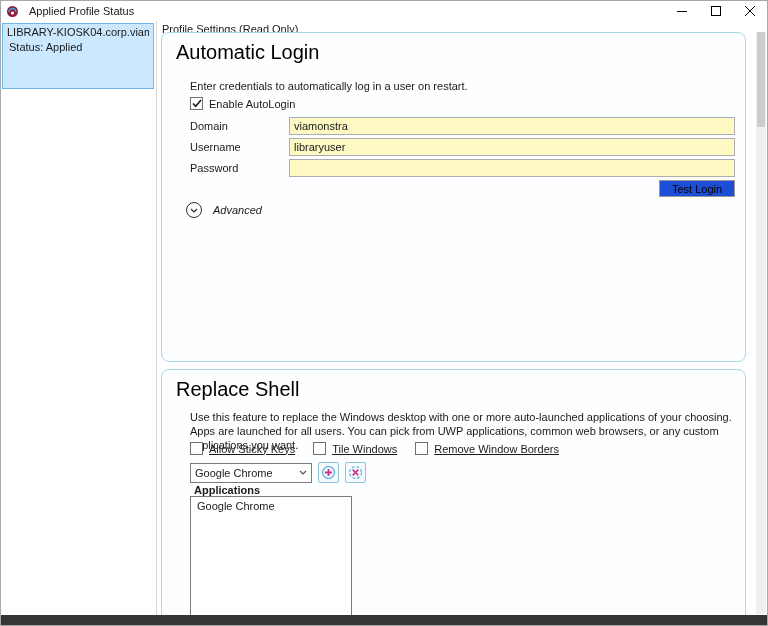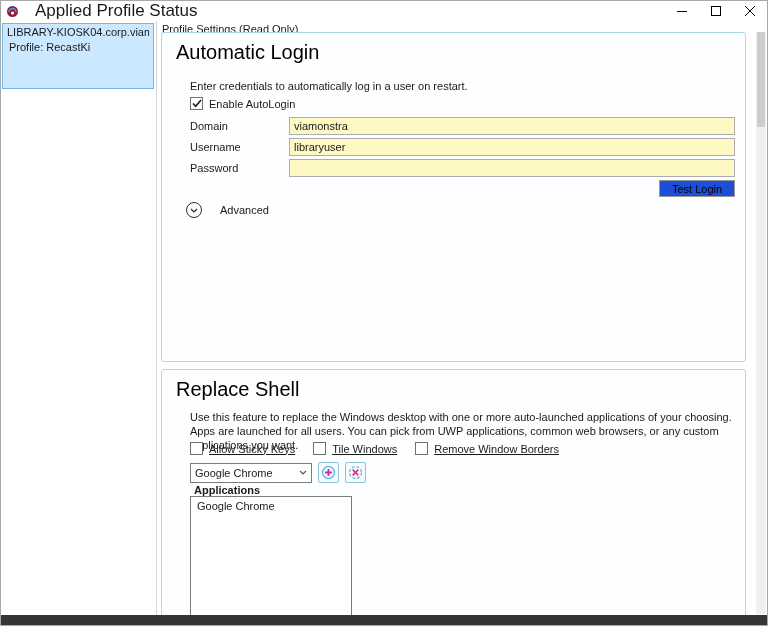--- a/index.html
+++ b/index.html
@@ -16,21 +16,21 @@
     position: absolute; inset: 0;
     border: 1px solid #a8a8a8;
     background: #fff;
   }
   
   .titlebar {
     position: absolute; top: 0; left: 0; right: 0; height: 20px;
     background: #fff; display: flex; align-items: center;
   }
   .app-icon { width: 13px; height: 13px; margin-left: 5px; flex: 0 0 auto; }
-  .title-text { margin-left: 16px; font-size: 17px; white-space: nowrap; }
+  .title-text { margin-left: 10px; font-size: 11px; white-space: nowrap; }
   .win-controls { margin-left: auto; display: flex; height: 100%; }
   .win-btn {
     width: 34px; height: 100%; display: flex; align-items: center; justify-content: center;
     background: #fff; border: none; cursor: default;
   }
   
   .sidebar {
     position: absolute; top: 20px; left: 0; width: 156px; bottom: 10px;
     background: #fff; border-right: 1px solid #d6d6d6;
   }
@@ -43,21 +43,21 @@
   .sidebar-item .line { display: block; white-space: nowrap; overflow: hidden; }
   .sidebar-item .sub { padding-left: 2px; }
   
   .main {
     position: absolute; top: 20px; left: 157px; right: 0; bottom: 10px;
     background: #fff; overflow: hidden;
   }
   .main-header { position: absolute; top: 2px; left: 4px; white-space: nowrap; }
   .section {
     position: absolute; left: 3px; width: 585px;
-    background: #fdfeff; border: 1px solid #abd9ea; border-radius: 3px;
+    background: #fdfeff; border: 1px solid #abd9ea; border-radius: 8px;
   }
   .section-auto { top: 11px; height: 330px; }
   .section-shell { top: 348px; height: 280px; }
   .section-title {
     position: absolute; left: 14px; top: 8px;
     font-size: 20px; font-weight: 400; color: #000; white-space: nowrap;
   }
   .section-desc { position: absolute; left: 28px; line-height: 14px; }
   .desc-auto { top: 46px; }
   .desc-shell { top: 40px; width: 548px; }
@@ -78,21 +78,21 @@
     padding: 1px 4px; color: #1a1a1a;
   }
   .row-domain { top: 84px; }
   .row-username { top: 105px; }
   .row-password { top: 126px; }
   .btn-test {
     position: absolute; right: 10px; top: 147px; width: 76px; height: 17px;
     background: #1d4ed8; border: 1px solid #979797; font-family: inherit; font-size: 11px;
     display: flex; align-items: center; justify-content: center; cursor: default;
   }
-  .advanced { position: absolute; left: 24px; top: 169px; display: flex; align-items: center; gap: 18px; }
+  .advanced { position: absolute; left: 24px; top: 169px; display: flex; align-items: center; gap: 11px; font-style: italic; }
   .adv-circle {
     width: 16px; height: 16px; border: 1px solid #2b2b2b; border-radius: 50%;
     display: flex; align-items: center; justify-content: center;
   }
   
   .combo-row { position: absolute; left: 28px; top: 92px; display: flex; align-items: center; gap: 6px; }
   .combo {
     width: 122px; height: 20px; border: 1px solid #7a7a7a; background: #fff;
     display: flex; align-items: center; padding: 0 4px; cursor: default;
   }
@@ -143,21 +143,21 @@
         <svg width="10" height="10" viewBox="0 0 10 10">
             <path d="M0 0 L10 10 M10 0 L0 10" stroke="#000" stroke-width="1"></path>
           </svg>
       </button>
     </div>
   </div>
 
   <div class="sidebar">
     <div class="sidebar-item">
       <span class="line">LIBRARY-KIOSK04.corp.viamonstra.c</span>
-      <span class="line sub">Profile: RecastKi</span>
+      <span class="line sub">Status: Applied</span>
     </div>
   </div>
 
   <div class="main">
     <div class="main-header">Profile Settings (Read Only)</div>
 
     <div class="section section-auto">
       <div class="section-title">Automatic Login</div>
       <div class="section-desc desc-auto">Enter credentials to automatically log in a user on restart.</div>
 

